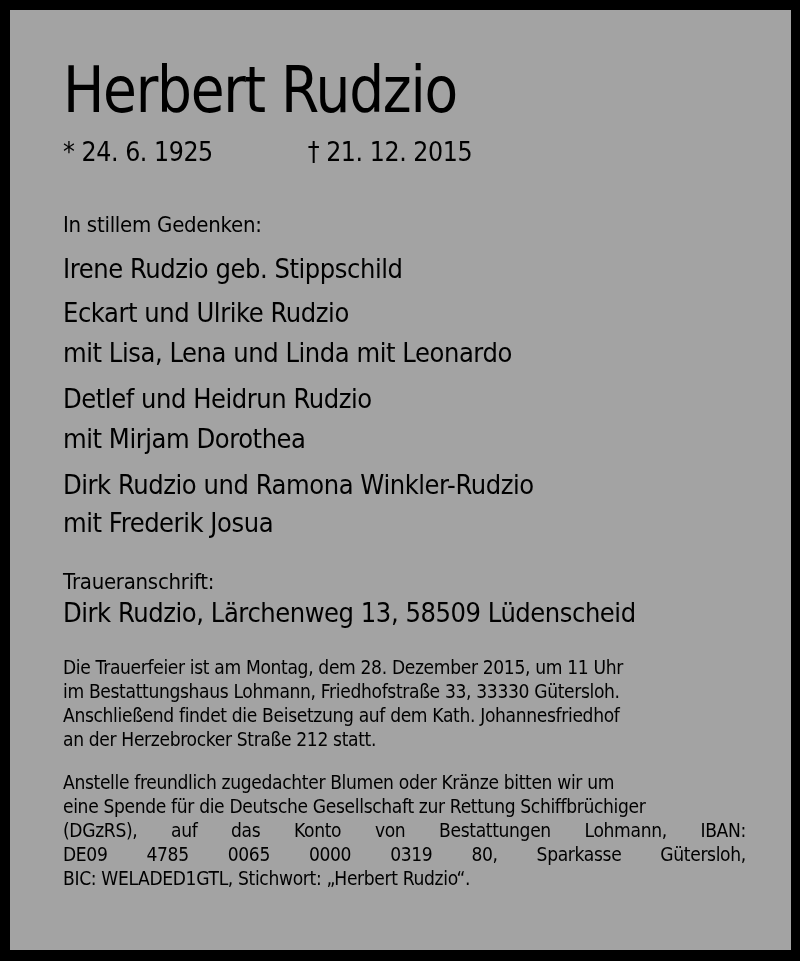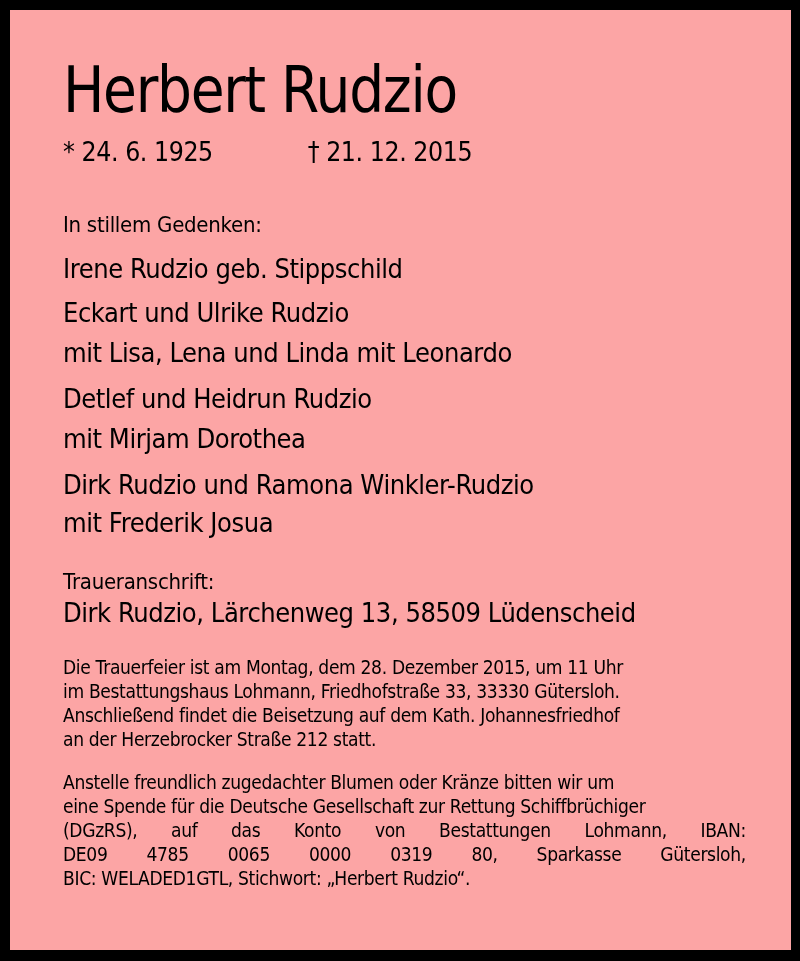--- a/index.html
+++ b/index.html
@@ -8,21 +8,21 @@
       background: #000;
       position: relative;
       overflow: hidden;
       font-family: "DejaVu Sans", "Liberation Sans", sans-serif;
       color: #000;
     }
     .card {
       position: absolute;
       left: 10px; top: 10px;
       width: 781px; height: 940px;
-      background: #fca5a5;
+      background: #a3a3a3;
     }
     .line {
       position: absolute;
       left: 53px;
       white-space: nowrap;
       line-height: 1;
     }
     .title {
       top: 48px;
       font-size: 64px;

